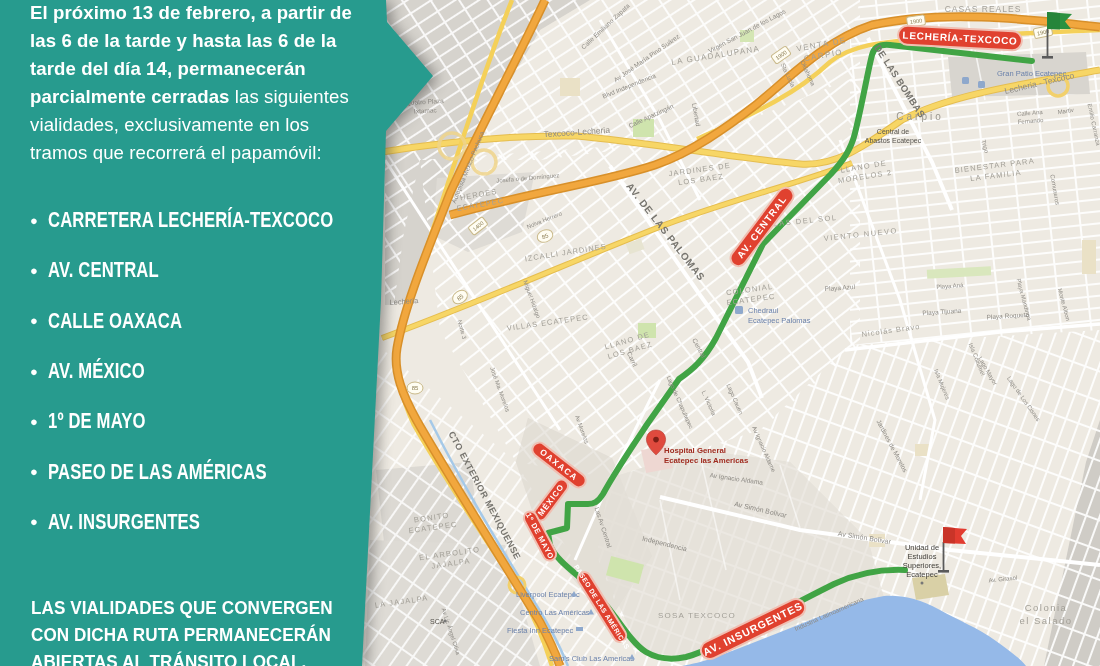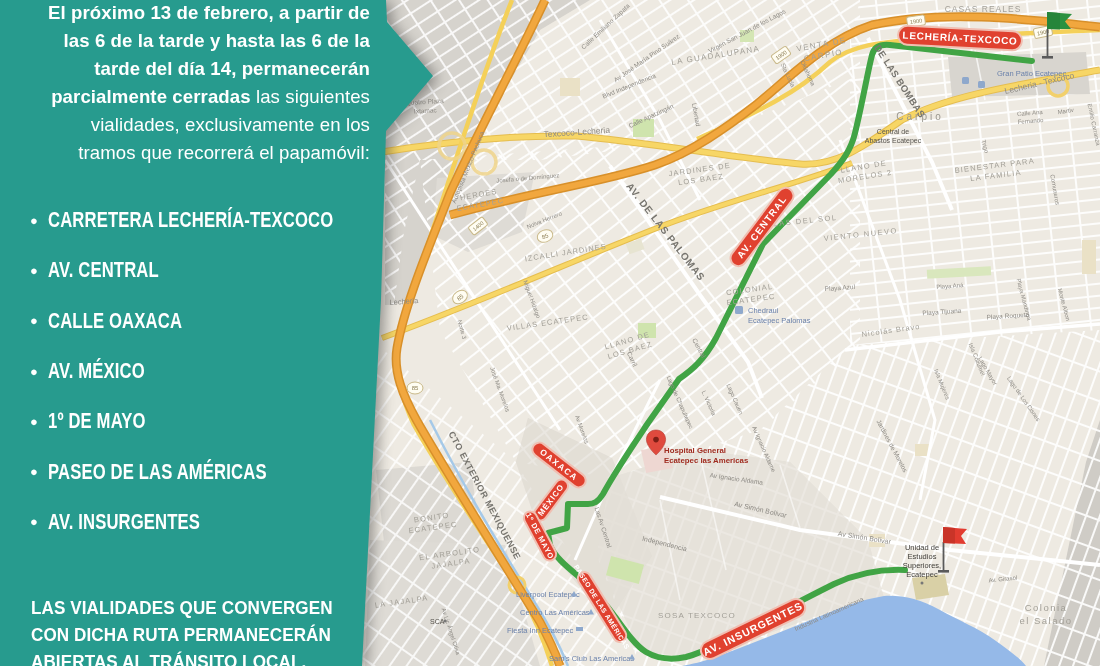--- a/index.html
+++ b/index.html
@@ -1,21 +1,21 @@
 <!DOCTYPE html>
 <html lang="es"><head>
 <meta charset="utf-8">
 <title>Ruta papamovil</title>
 <style>
   html,body{margin:0;padding:0;}
   body{width:1100px;height:666px;overflow:hidden;position:relative;font-family:"Liberation Sans",sans-serif;background:#eeeae2;}
   #map{position:absolute;left:0;top:0;width:1100px;height:666px;}
   #panelwrap{position:absolute;left:0;top:0;width:460px;height:666px;filter:drop-shadow(5px 2px 7px rgba(40,40,40,.45));}
   #panel{position:absolute;left:0;top:0;width:460px;height:666px;background:#279b8e;clip-path:polygon(0px 0px,386px 0px,387px 22px,433px 76px,386px 131px,381px 300px,362px 666px,0px 666px);}
-  #ptext{position:absolute;left:30px;top:-1px;width:340px;color:#fff;font-size:18.6px;line-height:27.9px;letter-spacing:.1px;text-align:right;}
+  #ptext{position:absolute;left:30px;top:-1px;width:340px;color:#fff;font-size:18.6px;line-height:27.9px;letter-spacing:.1px;}
   #blist{position:absolute;left:30px;top:195px;color:#fff;}
   .bi{height:50.3px;display:flex;align-items:center;white-space:nowrap;}
   .bi .dot{font-size:13px;margin-right:10px;line-height:0;margin-top:1px;}
   .bi .tx{font-weight:bold;font-size:22.5px;transform:scaleX(.74);transform-origin:0 50%;letter-spacing:.2px;}
   #btext{position:absolute;left:31px;top:594px;color:#fff;font-weight:bold;font-size:18.8px;line-height:27px;letter-spacing:.1px;white-space:nowrap;transform:scaleX(.91);transform-origin:0 0;}
 </style>
 </head>
 <body>
 
 <svg id="map" viewBox="0 0 1100 666">

